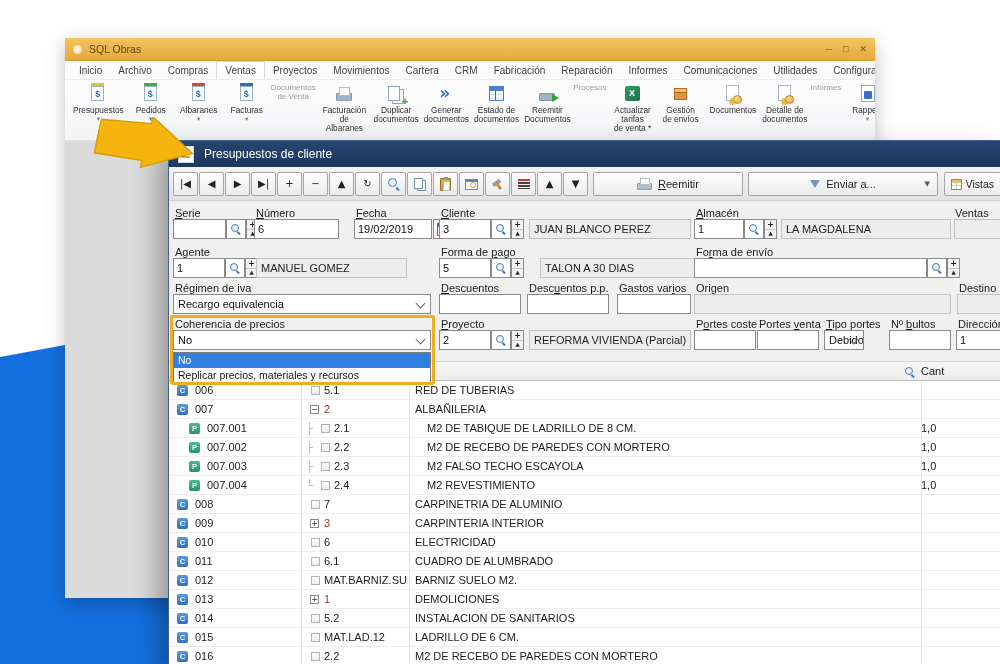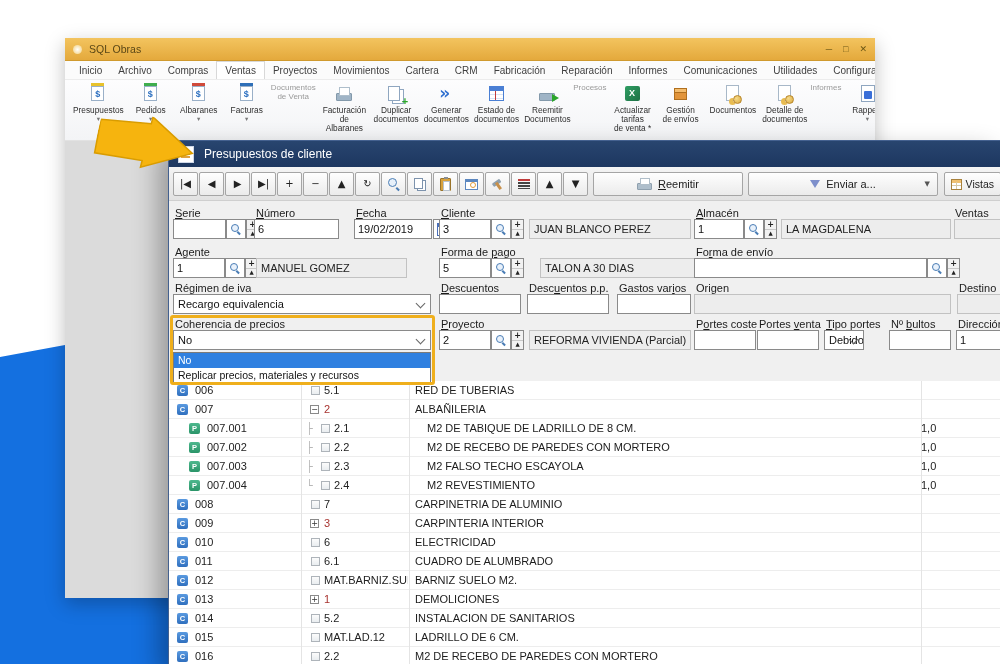--- a/index.html
+++ b/index.html
@@ -489,20 +489,24 @@
     <label class="flabel" style="left:657px;top:177px"><u>T</u>ipo portes</label>
     <div class="fcombo" style="left:655px;top:189px;width:40px">
       <span>Debidos</span>
       <i class="chev"></i>
     </div>
     <label class="flabel" style="left:722px;top:177px">Nº <u>b</u>ultos</label>
     <input class="fin" style="left: 720px; top: 189px; width: 62px;" value="">
     <label class="flabel" style="left:789px;top:177px">Dirección</label>
     <input class="fin" style="left: 787px; top: 189px; width: 45px;" value="1">
 
+    <div class="ghead">
+      <span class="mag gh-mag"></span>
+      <span class="gh-cant">Cant</span>
+    </div>
     <div class="pgrid" id="gridRows">
         <div class="grow c" style="top: 0px;">
           <span class="cicon">C</span>
           <span class="gcode">006</span>
           <span class="chk"></span>
           <span class="gref">5.1</span>
           <span class="gdesc">RED DE TUBERIAS</span>
         </div>
         <div class="grow c" style="top: 19px;">
           <span class="cicon">C</span>

